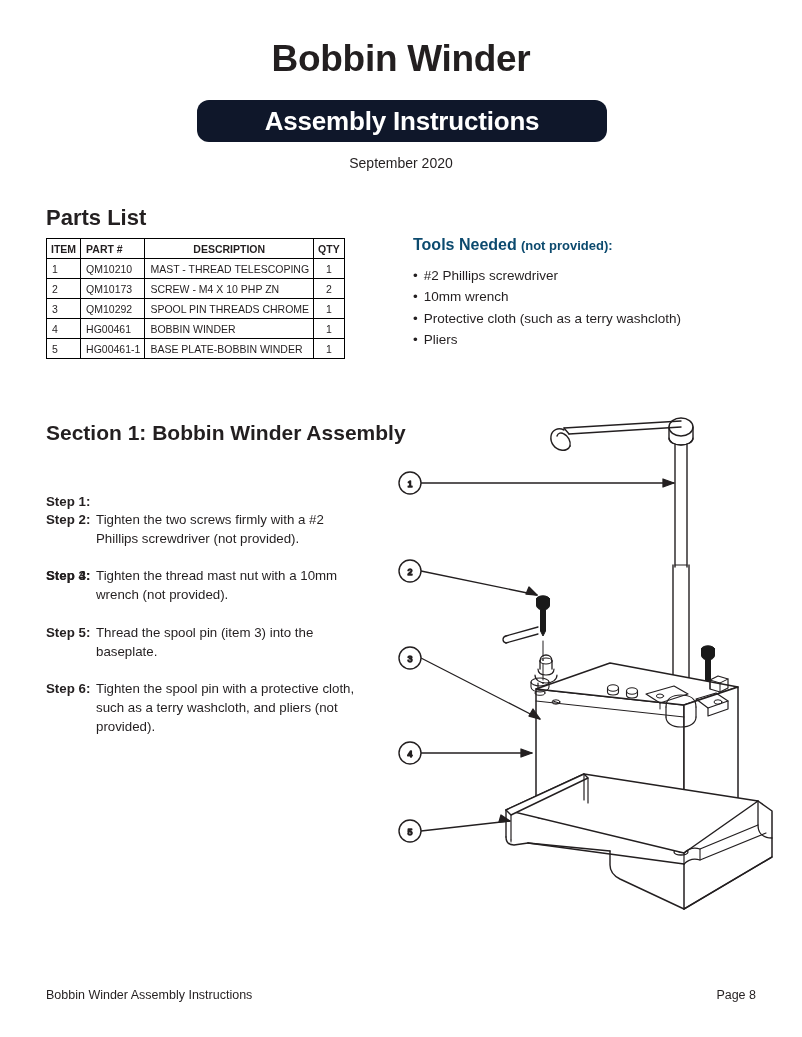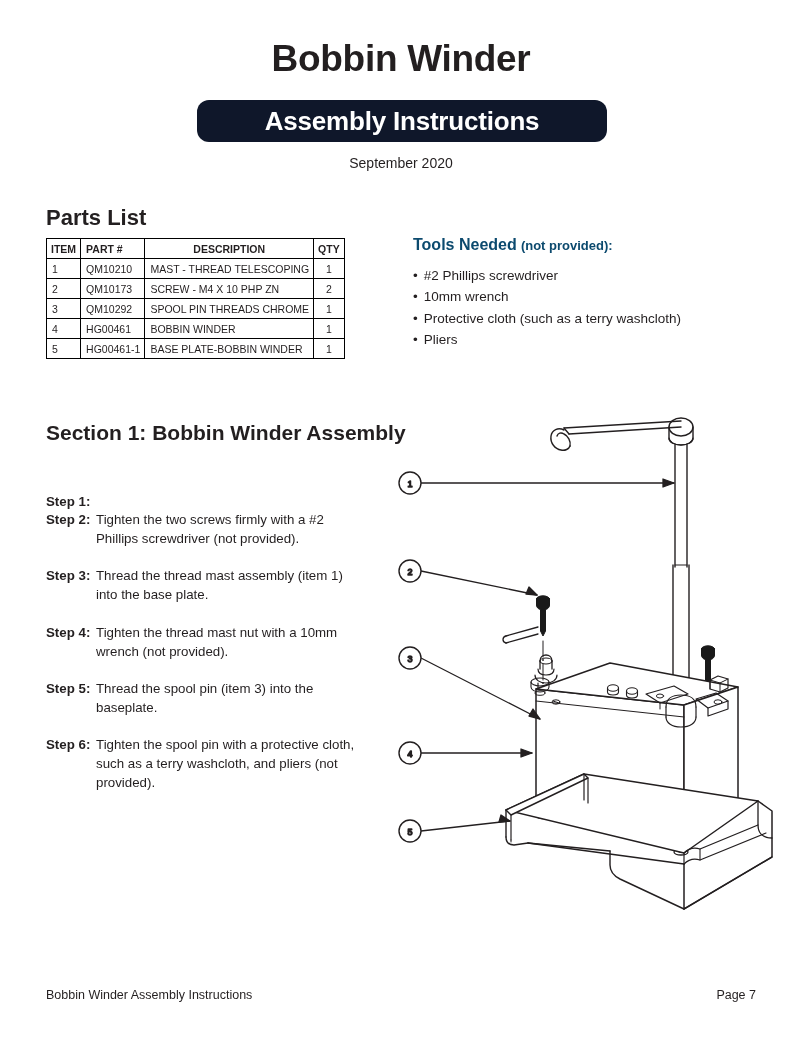--- a/index.html
+++ b/index.html
@@ -271,21 +271,20 @@
   <div class="steps">
     <div class="step">
       <span class="step-label">Step 1:</span>
     </div>
     <div class="step">
       <span class="step-label">Step 2:</span>
       <span class="step-text">Tighten the two screws firmly with a #2 Phillips screwdriver (not provided).</span>
     </div>
     <div class="step">
       <span class="step-label">Step 3:</span>
-      <span class="step-text">Thread the thread mast assembly (item 1) into the base plate.</span>
     </div>
     <div class="step">
       <span class="step-label">Step 4:</span>
       <span class="step-text">Tighten the thread mast nut with a 10mm wrench (not provided).</span>
     </div>
     <div class="step">
       <span class="step-label">Step 5:</span>
       <span class="step-text">Thread the spool pin (item 3) into the baseplate.</span>
     </div>
     <div class="step">
@@ -489,15 +488,15 @@
         <circle cx="22" cy="348" r="11" fill="#ffffff" stroke="#231f20" stroke-width="1.4"></circle>
         <text class="callout-num" x="22" y="351.5" text-anchor="middle">4</text>
 
         <circle cx="22" cy="426" r="11" fill="#ffffff" stroke="#231f20" stroke-width="1.4"></circle>
         <text class="callout-num" x="22" y="429.5" text-anchor="middle">5</text>
       </g>
     </svg>
   </div>
 
   <div class="footer-left">Bobbin Winder Assembly Instructions</div>
-  <div class="footer-right">Page 7</div>
+  <div class="footer-right">Page 8</div>
 
 </div>
 
 </body></html>

